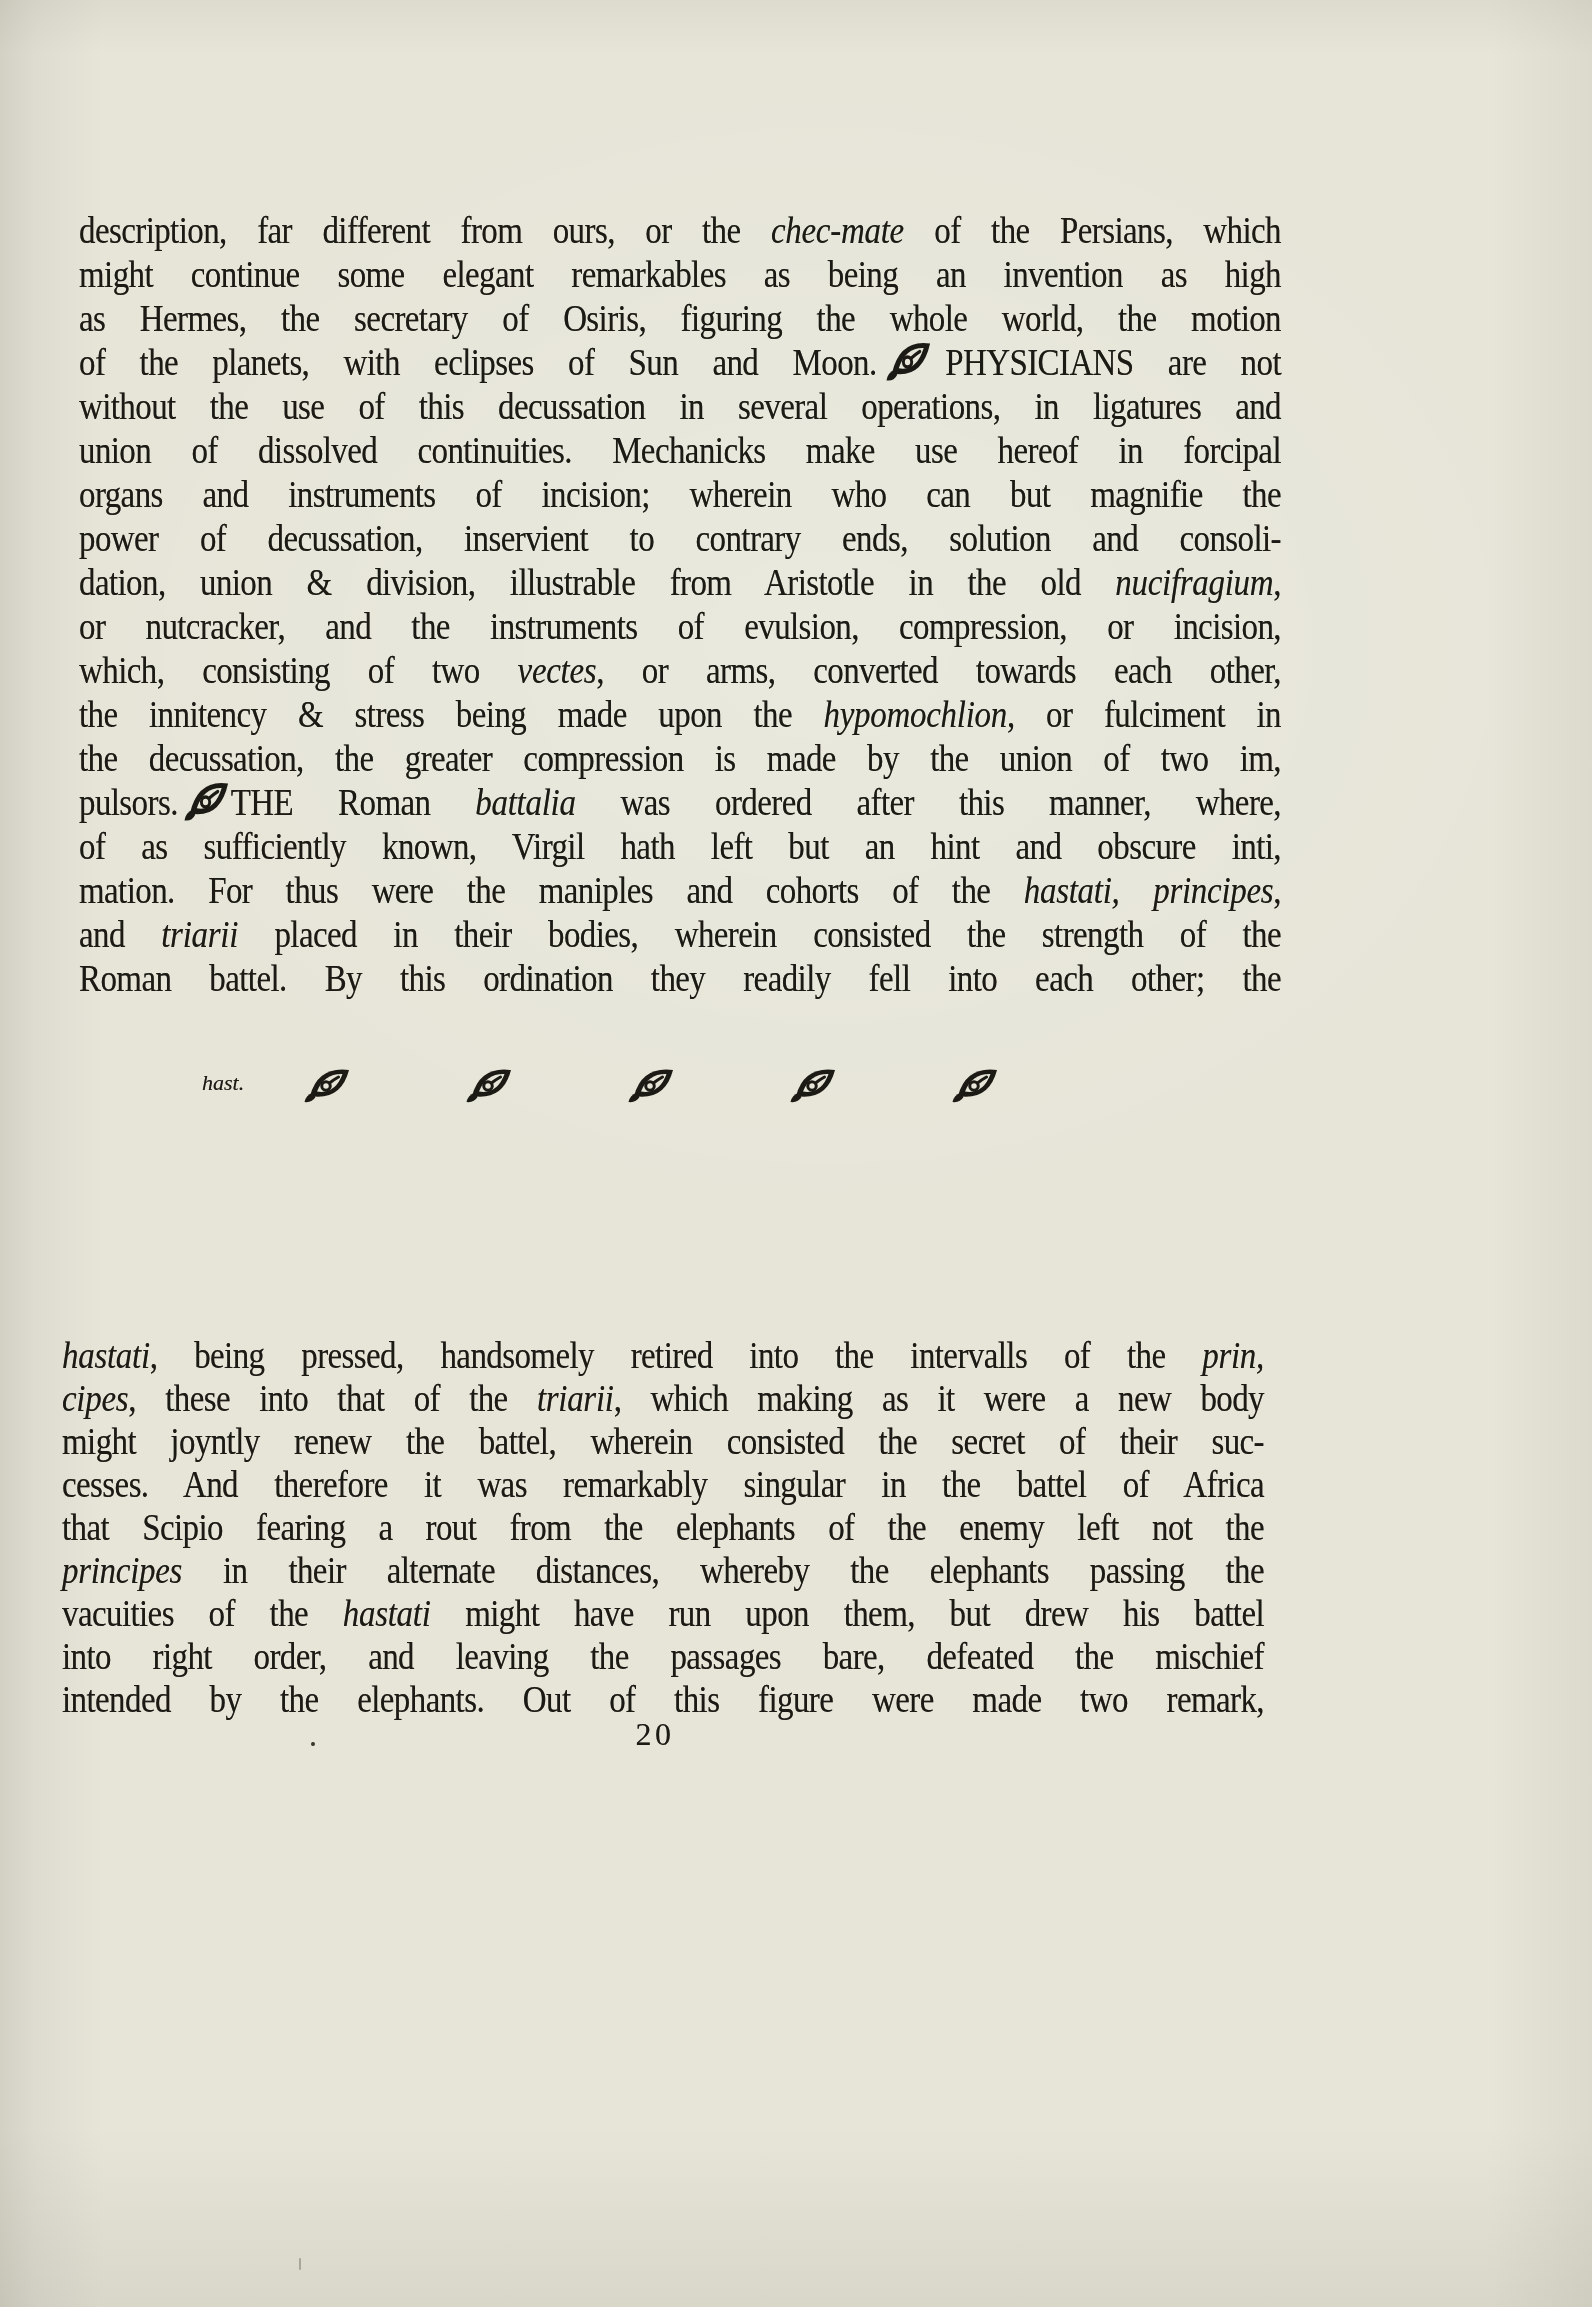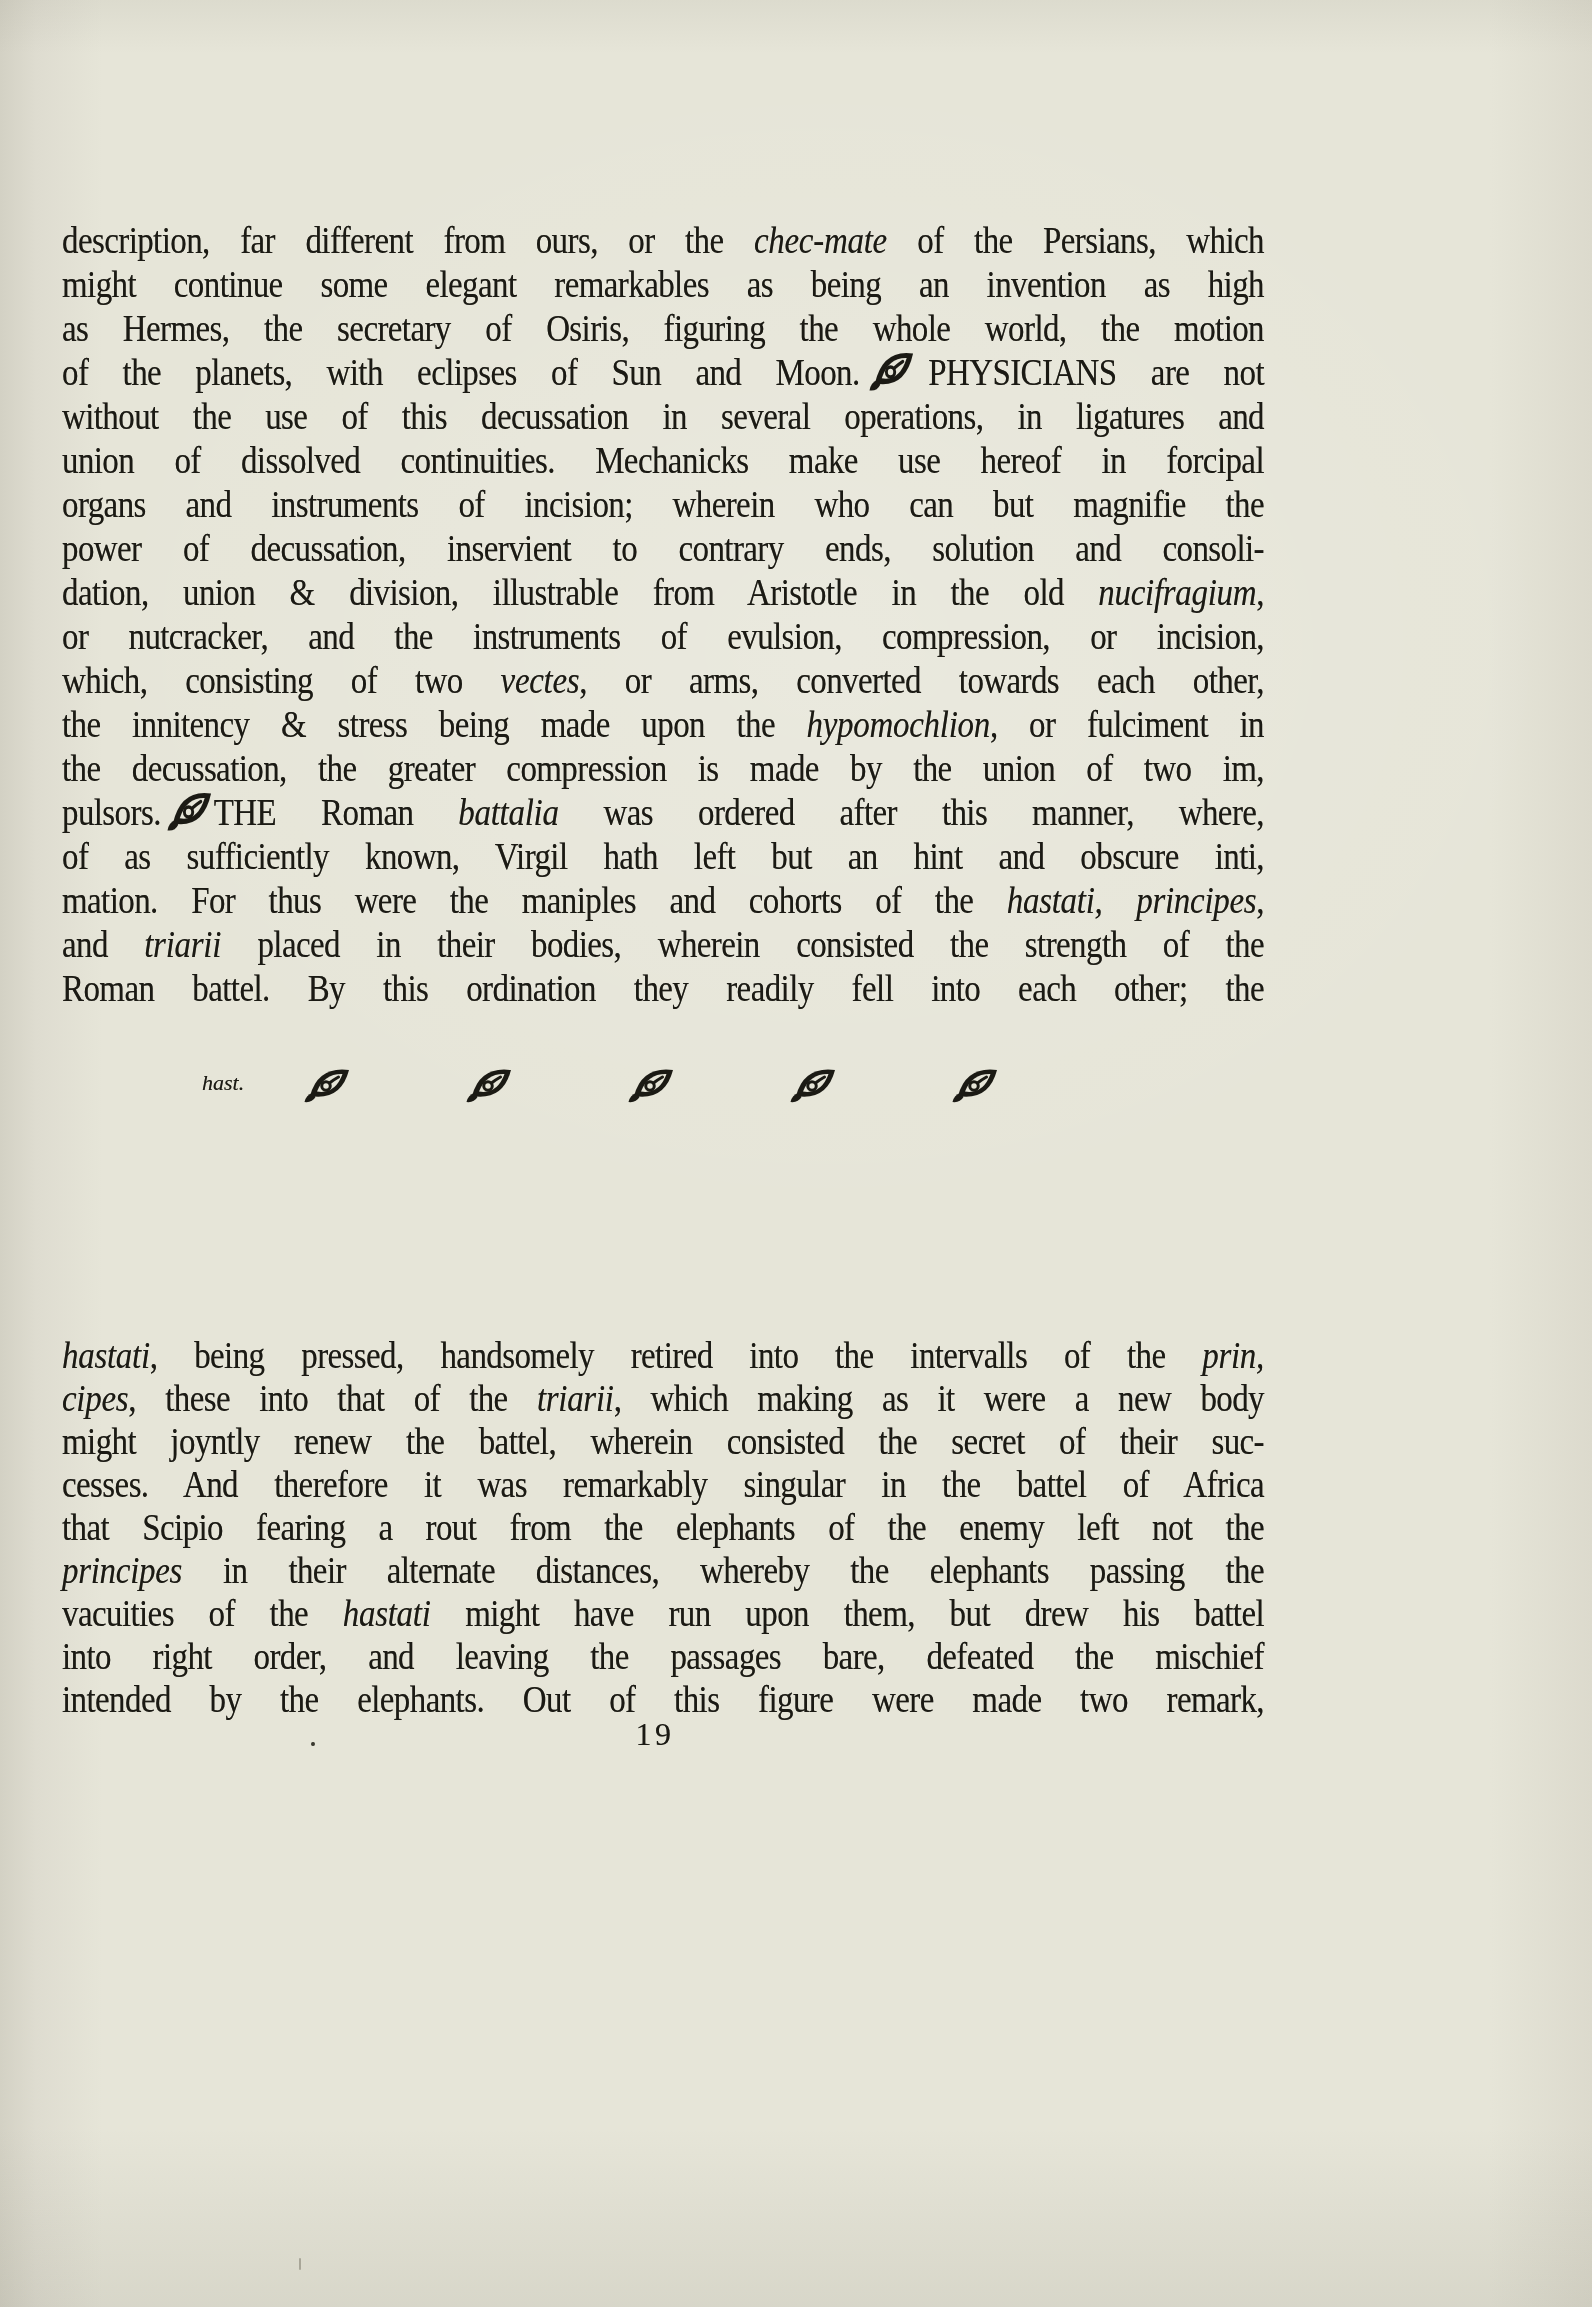--- a/index.html
+++ b/index.html
@@ -19,21 +19,21 @@
     background:
       radial-gradient(ellipse 1081px 841px at 52% 28%, rgba(255,255,255,0.16), rgba(255,255,255,0) 70%),
       linear-gradient(180deg, rgba(90,88,72,0.07) 0px, rgba(90,88,72,0) 54px),
       linear-gradient(0deg, rgba(90,88,72,0.10) 0px, rgba(90,88,72,0) 180px),
       linear-gradient(90deg, var(--paper-edge) 0px, #dedcd0 36px, var(--paper) 102px, var(--paper) 1490px, #dcdacd 1592px);
   }
   .textblock{
     position:absolute;left:62px;top:200px;width:1202px;
   }
   .para{position:absolute;left:0;width:1202px;}
-  #para1{top:18px;}
+  #para1{top:8px;margin-left:17px;}
   #para2{top:1134px;}
   .line{
     width:1202px;
     font-size:33px;
     letter-spacing:-0.6px;
     word-spacing:-1.2px;
     text-align:justify;
     text-align-last:justify;
     transform:scaleY(1.18);
     transform-origin:50% 50%;
@@ -148,17 +148,17 @@
         <div class="line"><i>cipes</i>, these into that of the <i>triarii</i>, which making as it were a new body</div>
         <div class="line">might joyntly renew the battel, wherein consisted the secret of their suc-</div>
         <div class="line">cesses. And therefore it was remarkably singular in the battel of Africa</div>
         <div class="line">that Scipio fearing a rout from the elephants of the enemy left not the</div>
         <div class="line"><i>principes</i> in their alternate distances, whereby the elephants passing the</div>
         <div class="line">vacuities of the <i>hastati</i> might have run upon them, but drew his battel</div>
         <div class="line">into right order, and leaving the passages bare, defeated the mischief</div>
         <div class="line">intended by the elephants. Out of this figure were made two remark,</div>
       </div>
   </div>
-  <div class="folio">19</div>
+  <div class="folio">20</div>
   <div class="speck speck-a"></div>
   <div class="speck speck-b"></div>
 </div>
 
 
 </body></html>

